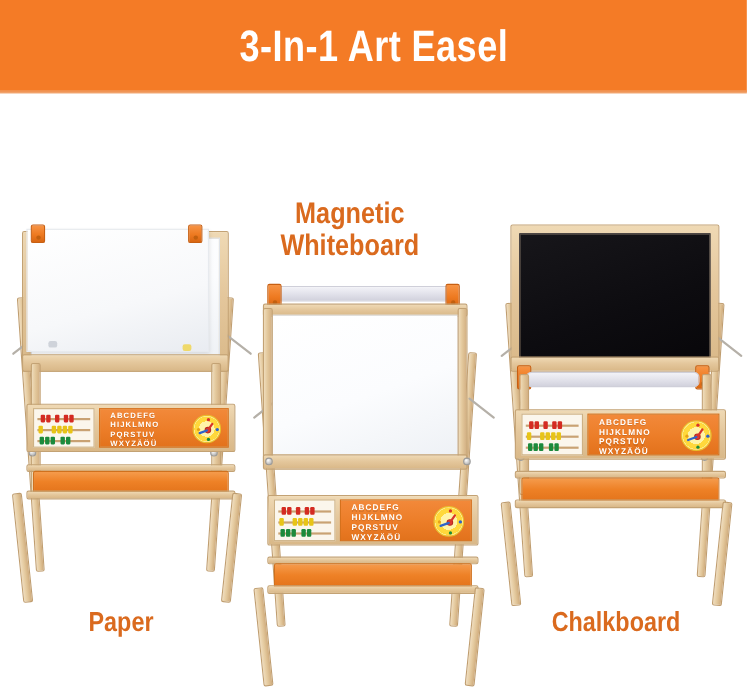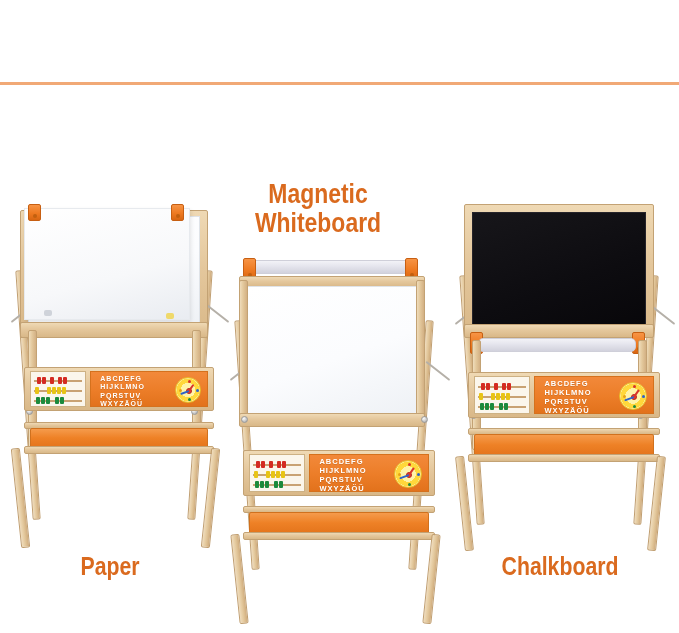--- a/index.html
+++ b/index.html
@@ -144,20 +144,23 @@
   .clock-hand{position:absolute;background:#D9342B;border-radius:1px;transform-origin:left center;}
   .clock-hand.blue{background:#2E63C9;}
   .clock-dot{position:absolute;width:3px;height:3px;border-radius:50%;}
   .clock-center{position:absolute;border-radius:50%;background:#E23B2F;border:1px solid #B82A22;box-sizing:border-box;}
 </style>
 </head>
 <body>
 
 <div id="stage">
 
+  <div class="banner">
+    <div class="banner-title">3-In-1 Art Easel</div>
+  </div>
   <div class="banner-edge"></div>
 
   <div class="caption cap-mid">
     <div>Magnetic</div>
     <div>Whiteboard</div>
   </div>
 
   <div class="easel" id="easel-left" style="left:6px; top:190px; width:225px; height:360px;">
 
     <div class="leg" style="left:18px; top:80px; width:8px; height:250px; transform:rotate(-4deg);"></div>

